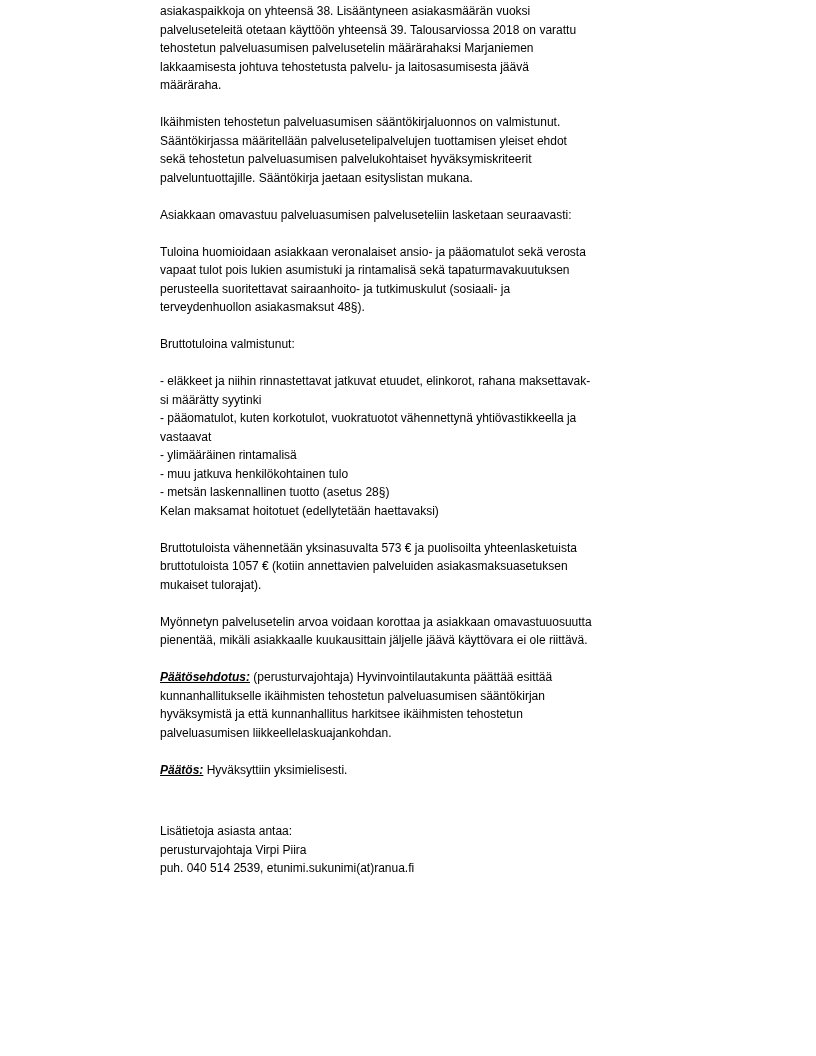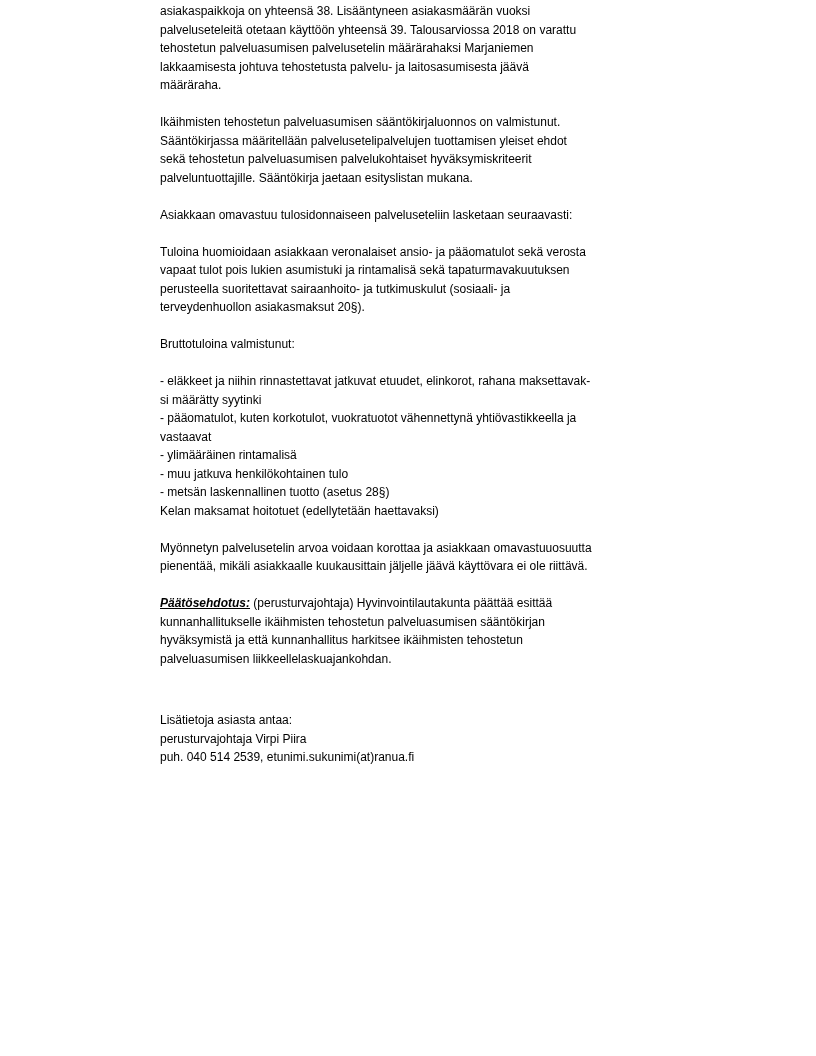--- a/index.html
+++ b/index.html
@@ -52,46 +52,50 @@
 lakkaamisesta johtuva tehostetusta palvelu- ja laitosasumisesta jäävä
 määräraha.</p>
 
   <p class="para">Ikäihmisten tehostetun palveluasumisen sääntökirjaluonnos on valmistunut.
 Sääntökirjassa määritellään palvelusetelipalvelujen tuottamisen yleiset ehdot
 sekä tehostetun palveluasumisen palvelukohtaiset hyväksymiskriteerit
 palveluntuottajille. Sääntökirja jaetaan esityslistan mukana.</p>
 
 
 
-  <p class="para">Asiakkaan omavastuu tulosidonnaiseen palveluseteliin lasketaan seuraavasti:</p>
+  <p class="para">Asiakkaan omavastuu palveluasumisen palveluseteliin lasketaan seuraavasti:</p>
 
   <p class="para">Tuloina huomioidaan asiakkaan veronalaiset ansio- ja pääomatulot sekä verosta
 vapaat tulot pois lukien asumistuki ja rintamalisä sekä tapaturmavakuutuksen
 perusteella suoritettavat sairaanhoito- ja tutkimuskulut (sosiaali- ja
-terveydenhuollon asiakasmaksut 20§).</p>
+terveydenhuollon asiakasmaksut 48§).</p>
 
   <p class="para">Bruttotuloina valmistunut:</p>
 
   <p class="para">- eläkkeet ja niihin rinnastettavat jatkuvat etuudet, elinkorot, rahana maksettavak-
 si määrätty syytinki
 - pääomatulot, kuten korkotulot, vuokratuotot vähennettynä yhtiövastikkeella ja
 vastaavat
 - ylimääräinen rintamalisä
 - muu jatkuva henkilökohtainen tulo
 - metsän laskennallinen tuotto (asetus 28§)
 Kelan maksamat hoitotuet (edellytetään haettavaksi)</p>
 
+  <p class="para">Bruttotuloista vähennetään yksinasuvalta 573 € ja puolisoilta yhteenlasketuista
+bruttotuloista 1057 € (kotiin annettavien palveluiden asiakasmaksuasetuksen
+mukaiset tulorajat).</p>
 
 
   <p class="para">Myönnetyn palvelusetelin arvoa voidaan korottaa ja asiakkaan omavastuuosuutta
 pienentää, mikäli asiakkaalle kuukausittain jäljelle jäävä käyttövara ei ole riittävä.</p>
 
   <p class="para"><span class="decision-label">Päätösehdotus:</span><span class="para-text"> (perusturvajohtaja) Hyvinvointilautakunta päättää esittää
 kunnanhallitukselle ikäihmisten tehostetun palveluasumisen sääntökirjan
 hyväksymistä ja että kunnanhallitus harkitsee ikäihmisten tehostetun
 palveluasumisen liikkeellelaskuajankohdan.</span></p>
 
+  <p class="para"><span class="decision-label">Päätös:</span><span class="para-text"> Hyväksyttiin yksimielisesti.</span></p>
 
   <p class="para">Lisätietoja asiasta antaa:
 perusturvajohtaja Virpi Piira
 puh. 040 514 2539, etunimi.sukunimi(at)ranua.fi</p>
 
 </div>
 
 </body></html>

